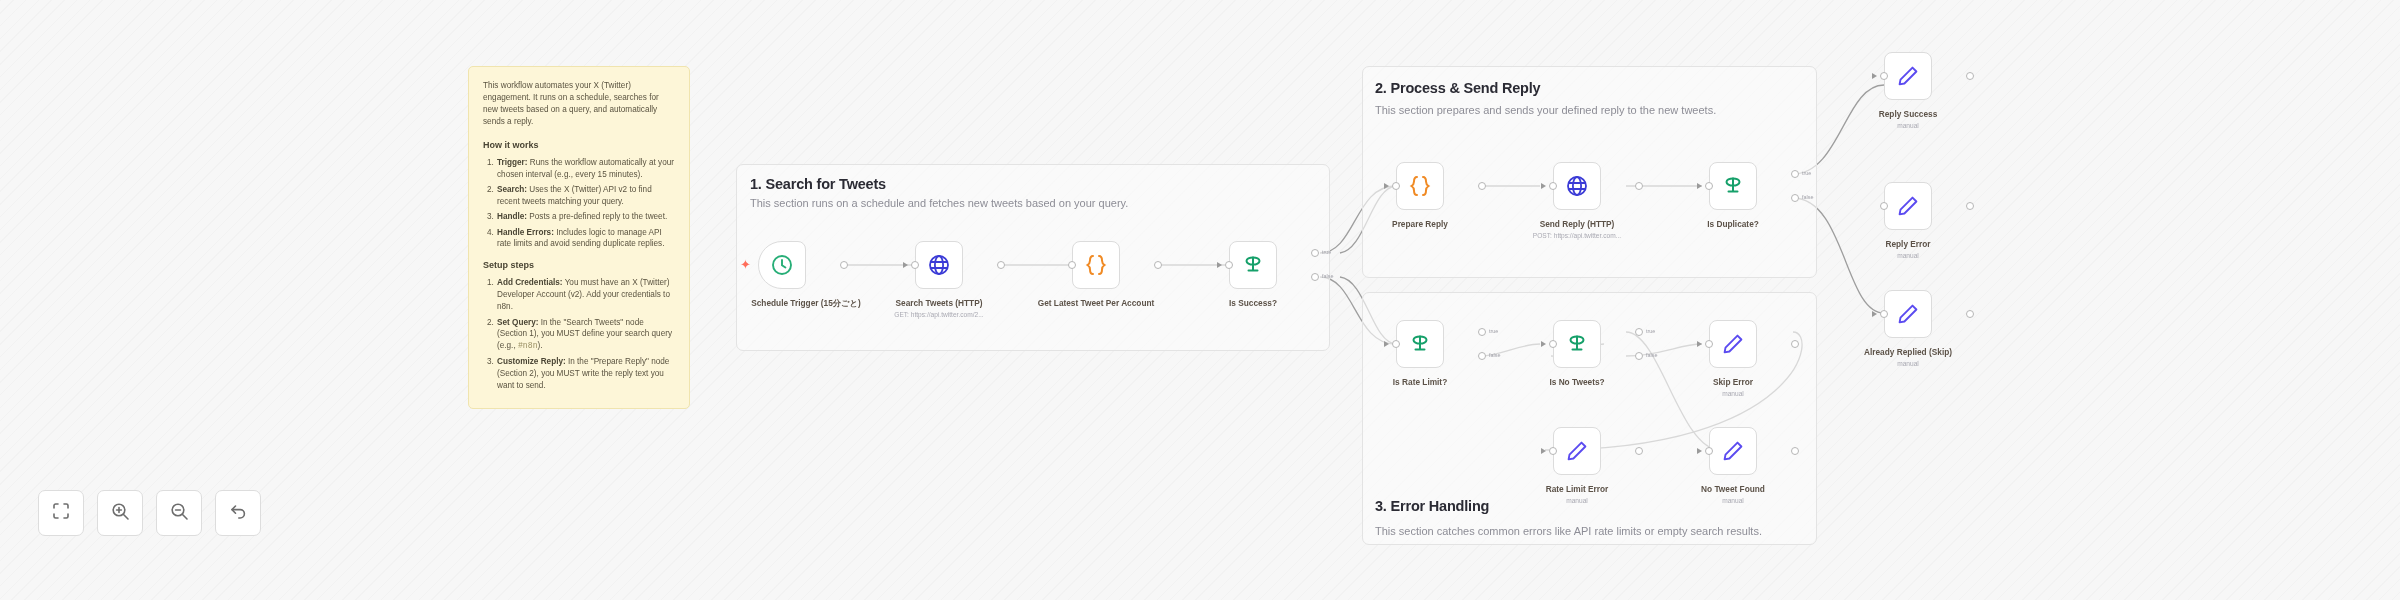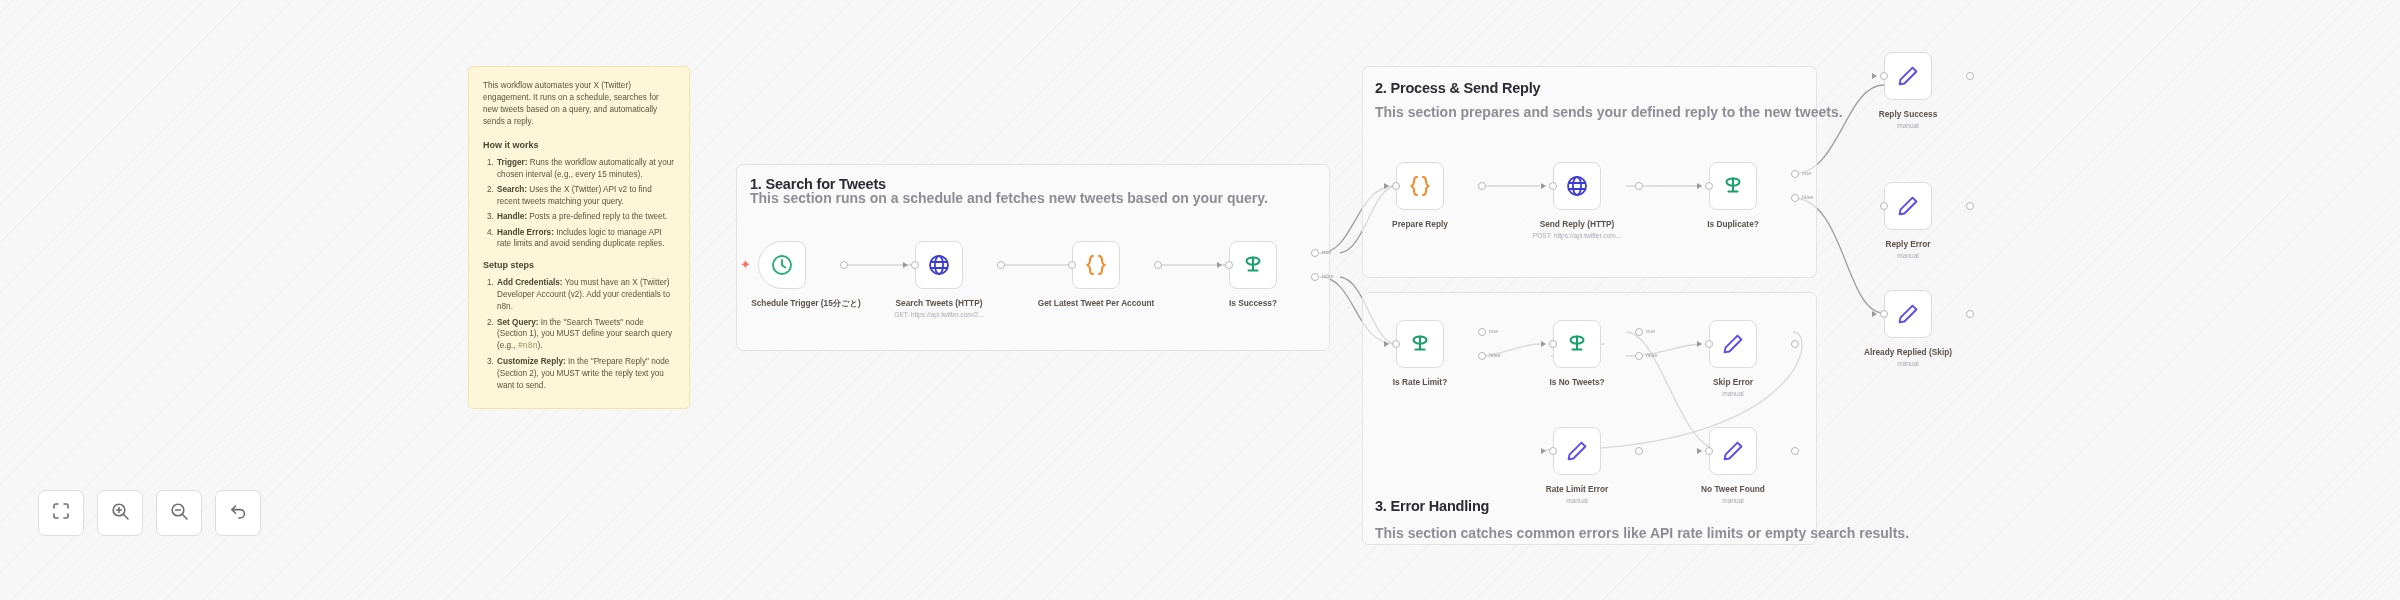--- a/index.html
+++ b/index.html
@@ -48,24 +48,23 @@
   .panel-title {
     position: absolute;
     font-size: 14.5px;
     font-weight: bold;
     color: #2b2b34;
     letter-spacing: -0.2px;
     white-space: nowrap;
   }
   .panel-sub {
     position: absolute;
-    font-size: 14px;
+    font-size: 11px;
     color: #8d8d96;
     white-space: nowrap;
-    font-weight: bold;
   }
 
   
   .node {
     position: absolute;
     width: 48px; height: 48px;
     background: #ffffff;
     border: 1px solid #dcdcdc;
     border-radius: 8px;
     display: flex; align-items: center; justify-content: center;
@@ -200,21 +199,21 @@
         <b>Set Query:</b><span> In the "Search Tweets" node (Section 1), you MUST define your search query (e.g., </span><code>#n8n</code><span>).</span>
       </li>
       <li>
         <b>Customize Reply:</b><span> In the "Prepare Reply" node (Section 2), you MUST write the reply text you want to send.</span>
       </li>
     </ol>
   </div>
 
   <div class="panel" style="left:736px; top:164px; width:594px; height:187px;"></div>
   <div class="panel-title" style="left:750px; top:176px;">1. Search for Tweets</div>
-  <div class="panel-sub" style="left:750px; top:190px;">This section runs on a schedule and fetches new tweets based on your query.</div>
+  <div class="panel-sub" style="left:750px; top:197px;">This section runs on a schedule and fetches new tweets based on your query.</div>
 
   <div class="spark" style="left:740px; top:258px;">✦</div>
 
   <div class="node trigger" style="left:758px; top:241px;">
     <span class="glyph">
       <svg width="24" height="24" viewBox="0 0 24 24" fill="none" stroke="#27ae77" stroke-width="1.9">
         <circle cx="12" cy="12" r="9"></circle>
           <path d="M12 7v5.3l3.4 2.2" stroke-linecap="round"></path>
       </svg>
     </span>

